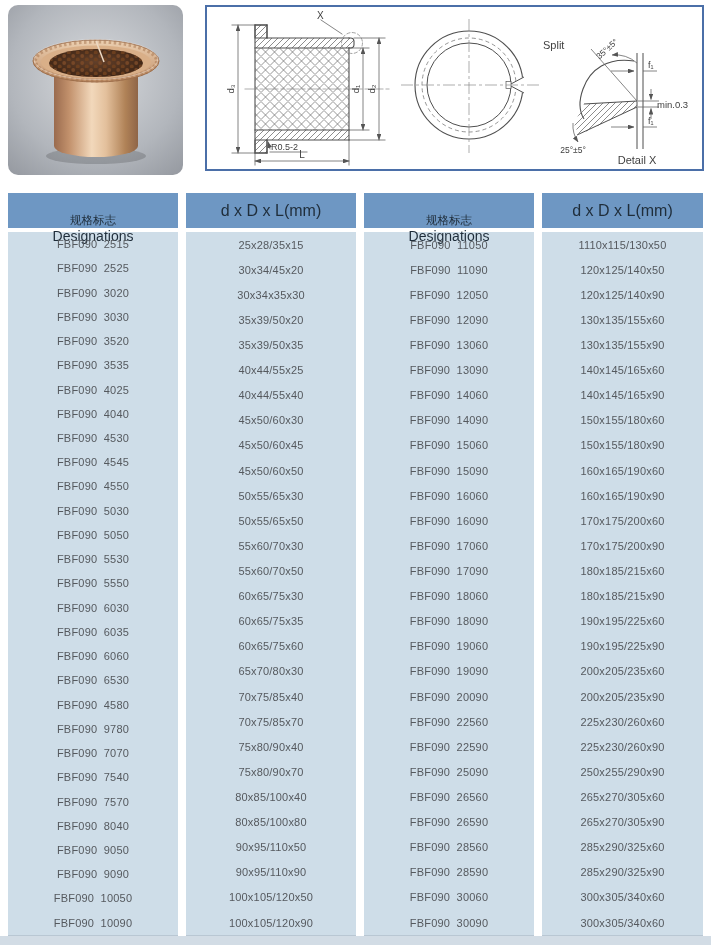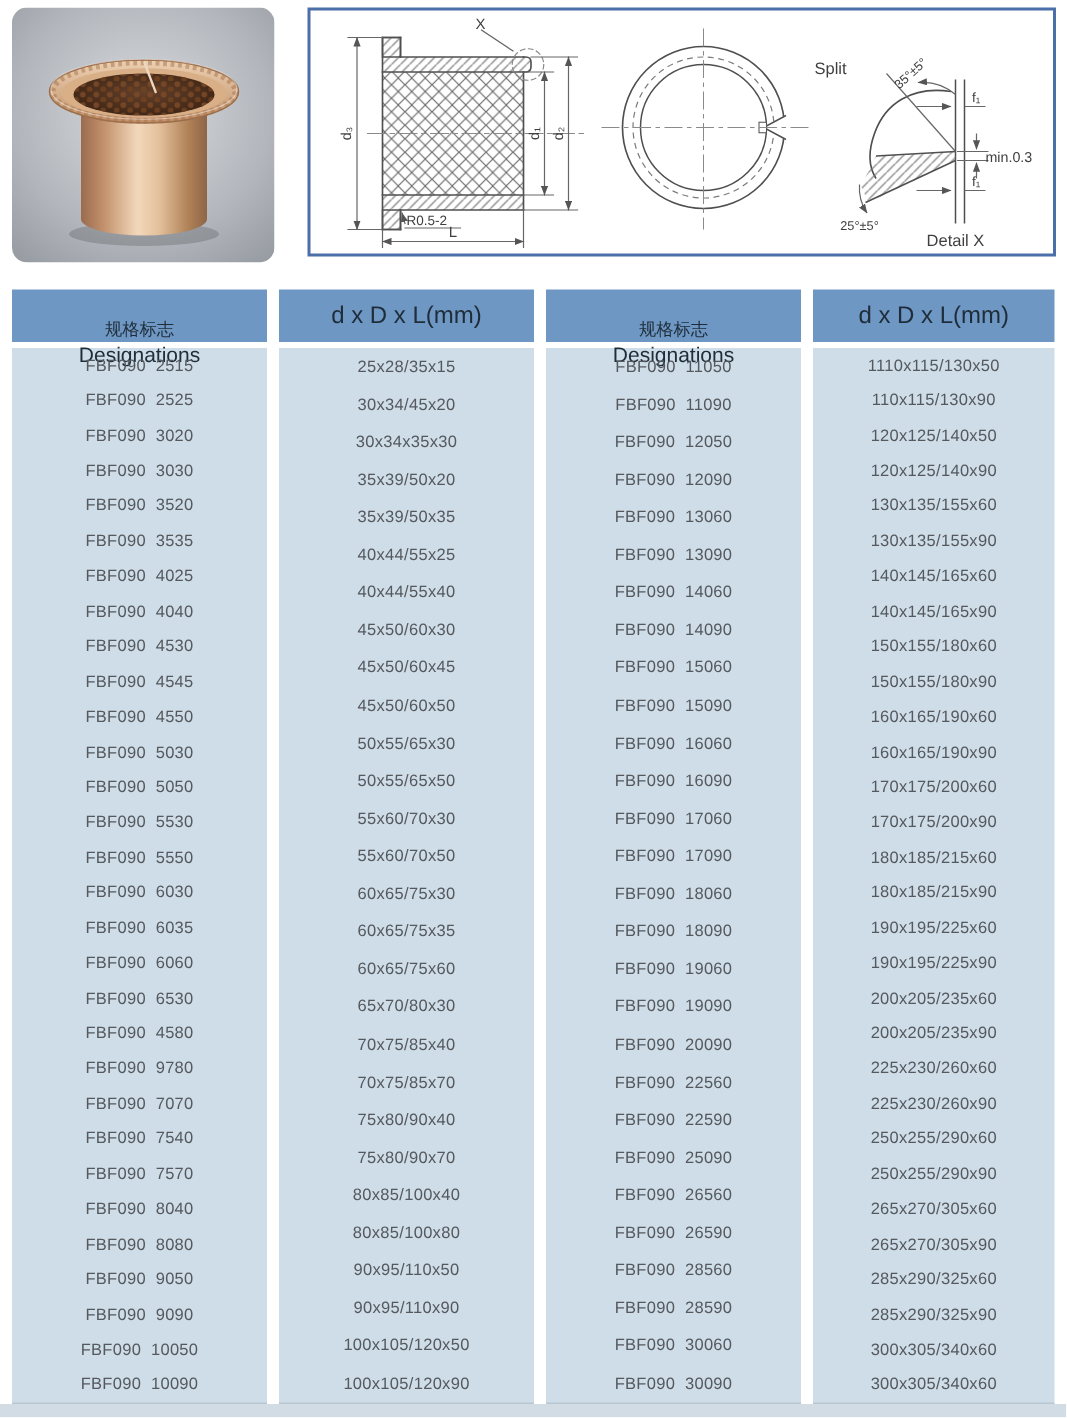--- a/index.html
+++ b/index.html
@@ -201,21 +201,20 @@
           <div class="cell">FBF090  6030</div>
           <div class="cell">FBF090  6035</div>
           <div class="cell">FBF090  6060</div>
           <div class="cell">FBF090  6530</div>
           <div class="cell">FBF090  4580</div>
           <div class="cell">FBF090  9780</div>
           <div class="cell">FBF090  7070</div>
           <div class="cell">FBF090  7540</div>
           <div class="cell">FBF090  7570</div>
           <div class="cell">FBF090  8040</div>
-          <div class="cell">FBF090  8080</div>
           <div class="cell">FBF090  9050</div>
           <div class="cell">FBF090  9090</div>
           <div class="cell">FBF090  10050</div>
           <div class="cell">FBF090  10090</div>
         </div>
     </div>
 
     <div class="col">
       <div class="col-header">
         <div class="hd">d x D x L(mm)</div>
@@ -288,42 +287,40 @@
           <div class="cell">FBF090  30090</div>
         </div>
     </div>
 
     <div class="col">
       <div class="col-header">
         <div class="hd">d x D x L(mm)</div>
       </div>
       <div class="col-body">
           <div class="cell">1110x115/130x50</div>
-          <div class="cell">110x115/130x90</div>
           <div class="cell">120x125/140x50</div>
           <div class="cell">120x125/140x90</div>
           <div class="cell">130x135/155x60</div>
           <div class="cell">130x135/155x90</div>
           <div class="cell">140x145/165x60</div>
           <div class="cell">140x145/165x90</div>
           <div class="cell">150x155/180x60</div>
           <div class="cell">150x155/180x90</div>
           <div class="cell">160x165/190x60</div>
           <div class="cell">160x165/190x90</div>
           <div class="cell">170x175/200x60</div>
           <div class="cell">170x175/200x90</div>
           <div class="cell">180x185/215x60</div>
           <div class="cell">180x185/215x90</div>
           <div class="cell">190x195/225x60</div>
           <div class="cell">190x195/225x90</div>
           <div class="cell">200x205/235x60</div>
           <div class="cell">200x205/235x90</div>
           <div class="cell">225x230/260x60</div>
           <div class="cell">225x230/260x90</div>
-          <div class="cell">250x255/290x60</div>
           <div class="cell">250x255/290x90</div>
           <div class="cell">265x270/305x60</div>
           <div class="cell">265x270/305x90</div>
           <div class="cell">285x290/325x60</div>
           <div class="cell">285x290/325x90</div>
           <div class="cell">300x305/340x60</div>
           <div class="cell">300x305/340x60</div>
         </div>
     </div>
 

